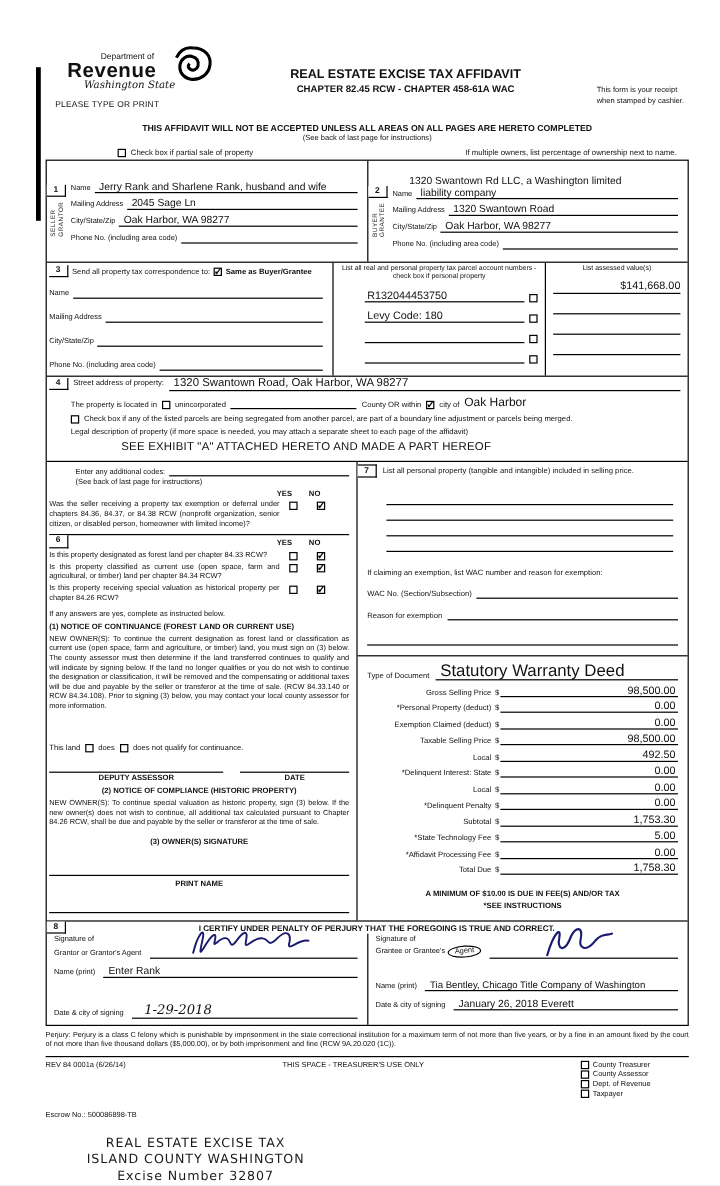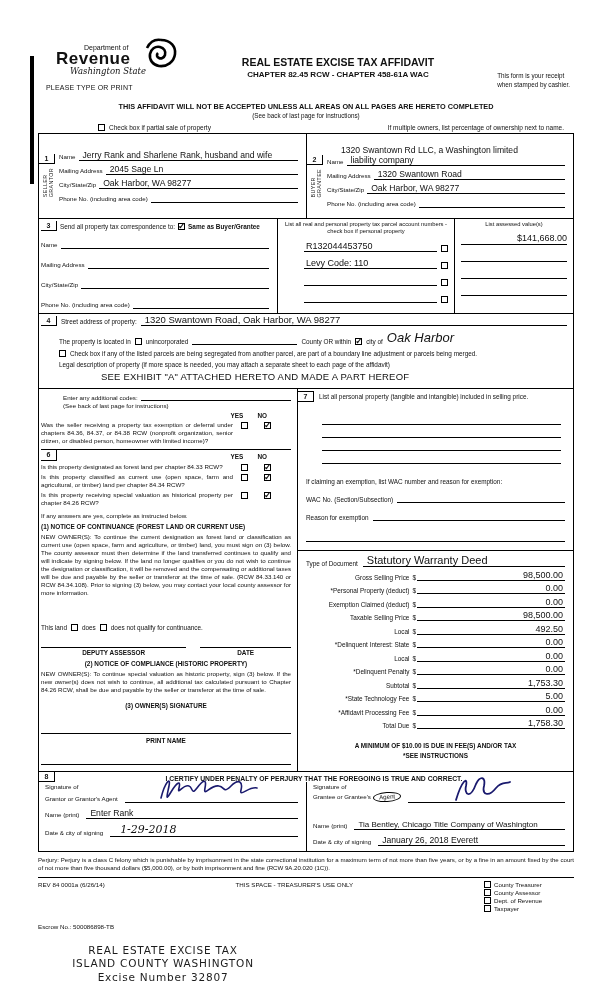--- a/index.html
+++ b/index.html
@@ -53,26 +53,26 @@
   .s3hdr .numbox{border-left:none;border-top:none;align-self:flex-start;}
   .parcelcol{border-left:1.2px solid #000;border-right:1.2px solid #000;padding:2px 6px;}
   .colhdr{font-size:5.8px;text-align:center;line-height:1.25;}
   .prow{display:flex;align-items:flex-end;margin-top:5px;gap:4px;}
   .prow .fl{min-height:12px;margin-left:20px;}
   .prow .fval{font-size:9px;padding-left:2px;}
   .assesscol{padding:2px 6px;}
   .arow{border-bottom:1px solid #000;min-height:12px;margin-top:5px;text-align:right;font-size:9px;}
   
   .row3{border-top:1.4px solid #000;padding:0 6px 4px 2px;}
-  .s4line1{display:flex;align-items:flex-end;gap:4px;}
+  .s4line1{display:flex;align-items:center;gap:4px;}
   .s4line1 .numbox{border-left:none;border-top:none;}
   .inline6{font-size:6.4px;padding-bottom:1px;flex:none;}
   .s4mid{display:flex;align-items:flex-end;gap:4px;margin:4px 0 0 18px;font-size:6.4px;}
   .miniline{width:105px;border-bottom:1px solid #000;min-height:9px;}
-  .bigval{font-size:13px;font-style:italic;}
+  .bigval{font-size:10px;}
   .s4seg{display:flex;gap:4px;margin:5px 0 0 18px;font-size:6.4px;align-items:center;}
   .s4legal{margin:4px 0 0 18px;font-size:6.4px;}
   .exhibit{margin:3px 0 2px 60px;font-size:9.5px;letter-spacing:.2px;}
   
   .row4{display:grid;grid-template-columns:48.5% 51.5%;border-top:1.4px solid #000;}
   .leftcol{border-right:1.2px solid #000;padding:0 6px 6px 2px;}
   .rightcol{padding:0 8px 6px 8px;}
   .s5hdr{display:flex;align-items:flex-end;gap:4px;}
   .s5hdr .numbox{border-left:none;border-top:none;}
   .addl{margin:3px 0 0 22px;font-size:6.2px;display:flex;align-items:flex-end;gap:3px;}
@@ -96,21 +96,21 @@
   .pn{font-size:6.4px;font-weight:bold;text-align:center;margin-top:3px;}
   
   .s7hdr{display:flex;gap:5px;align-items:flex-start;padding-top:2px;}
   .s7hdr .numbox{margin-left:-8px;border-left:none;}
   .s7text{font-size:6.4px;padding-top:2px;}
   .blankln{border-bottom:1px solid #000;min-height:13px;margin:0 4px 0 16px;}
   .exnote{font-size:6.4px;margin-top:14px;}
   .wacrow{display:flex;align-items:flex-end;gap:4px;margin-top:7px;font-size:6.4px;}
   .docblock{border-top:1.2px solid #000;margin:8px -8px 0 -8px;padding:3px 8px 0 8px;}
   .docrow{display:flex;align-items:flex-end;gap:5px;font-size:6.4px;}
-  .docval{font-size:11px;padding-left:4px;}
+  .docval{font-size:14px;padding-left:4px;}
   .mrow{display:flex;justify-content:flex-end;align-items:flex-end;margin-top:2.5px;}
   .mlabel{font-size:6.4px;}
   .mdollar{font-size:6.4px;margin:0 1px 0 3px;}
   .mval{width:148px;border-bottom:1px solid #000;text-align:right;font-size:9px;padding-right:2px;}
   .minnote{text-align:center;font-size:6.4px;font-weight:bold;margin-top:12px;line-height:1.5;}
   
   .row5{border-top:1.4px solid #000;}
   .s8hdr{display:flex;}
   .s8hdr .numbox{border-left:none;border-top:none;}
   .certify{flex:1;text-align:center;font-size:6.8px;font-weight:bold;padding-top:3px;}
@@ -275,21 +275,21 @@
       <div class="parcelcol">
         <div class="colhdr">List all real and personal property tax parcel account numbers - check box if personal property</div>
         <div class="prow">
           <span class="fl">
               <span class="fval">R132044453750</span>
             </span>
           <span class="cb"></span>
         </div>
         <div class="prow">
           <span class="fl">
-              <span class="fval">Levy Code: 110</span>
+              <span class="fval">Levy Code: 180</span>
             </span>
           <span class="cb"></span>
         </div>
         <div class="prow">
           <span class="fl">
               <span class="fval"></span>
             </span>
           <span class="cb"></span>
         </div>
         <div class="prow">
@@ -515,21 +515,21 @@
                 <path d="M6 24 C10 8 16 2 14 12 C12 22 10 28 16 18 C22 8 26 6 24 14 C22 22 28 10 34 12 C38 13 36 22 42 14 C48 6 52 4 50 14 C48 24 56 10 64 12 C70 13 68 20 76 12 C84 4 88 8 86 16 C84 24 94 12 102 14" fill="none" stroke="#1a1a6e" stroke-width="1.6" stroke-linecap="round"></path>
               </svg>
             </span>
           </div>
           <div class="sigrow" style="margin-top:4px">
             <span class="flabel">Name (print)</span>
             <span class="fl">
                 <span class="fval">Enter Rank</span>
               </span>
           </div>
-          <div class="sigrow" style="margin-top:4px">
+          <div class="sigrow" style="margin-top:20px">
             <span class="flabel">Date &amp; city of signing</span>
             <span class="fl">
                 <span class="hand">1-29-2018</span>
               </span>
           </div>
         </div>
         <div class="sigcell right">
           <div class="tiny">Signature of</div>
           <div class="sigrow">
             <span class="flabel">

